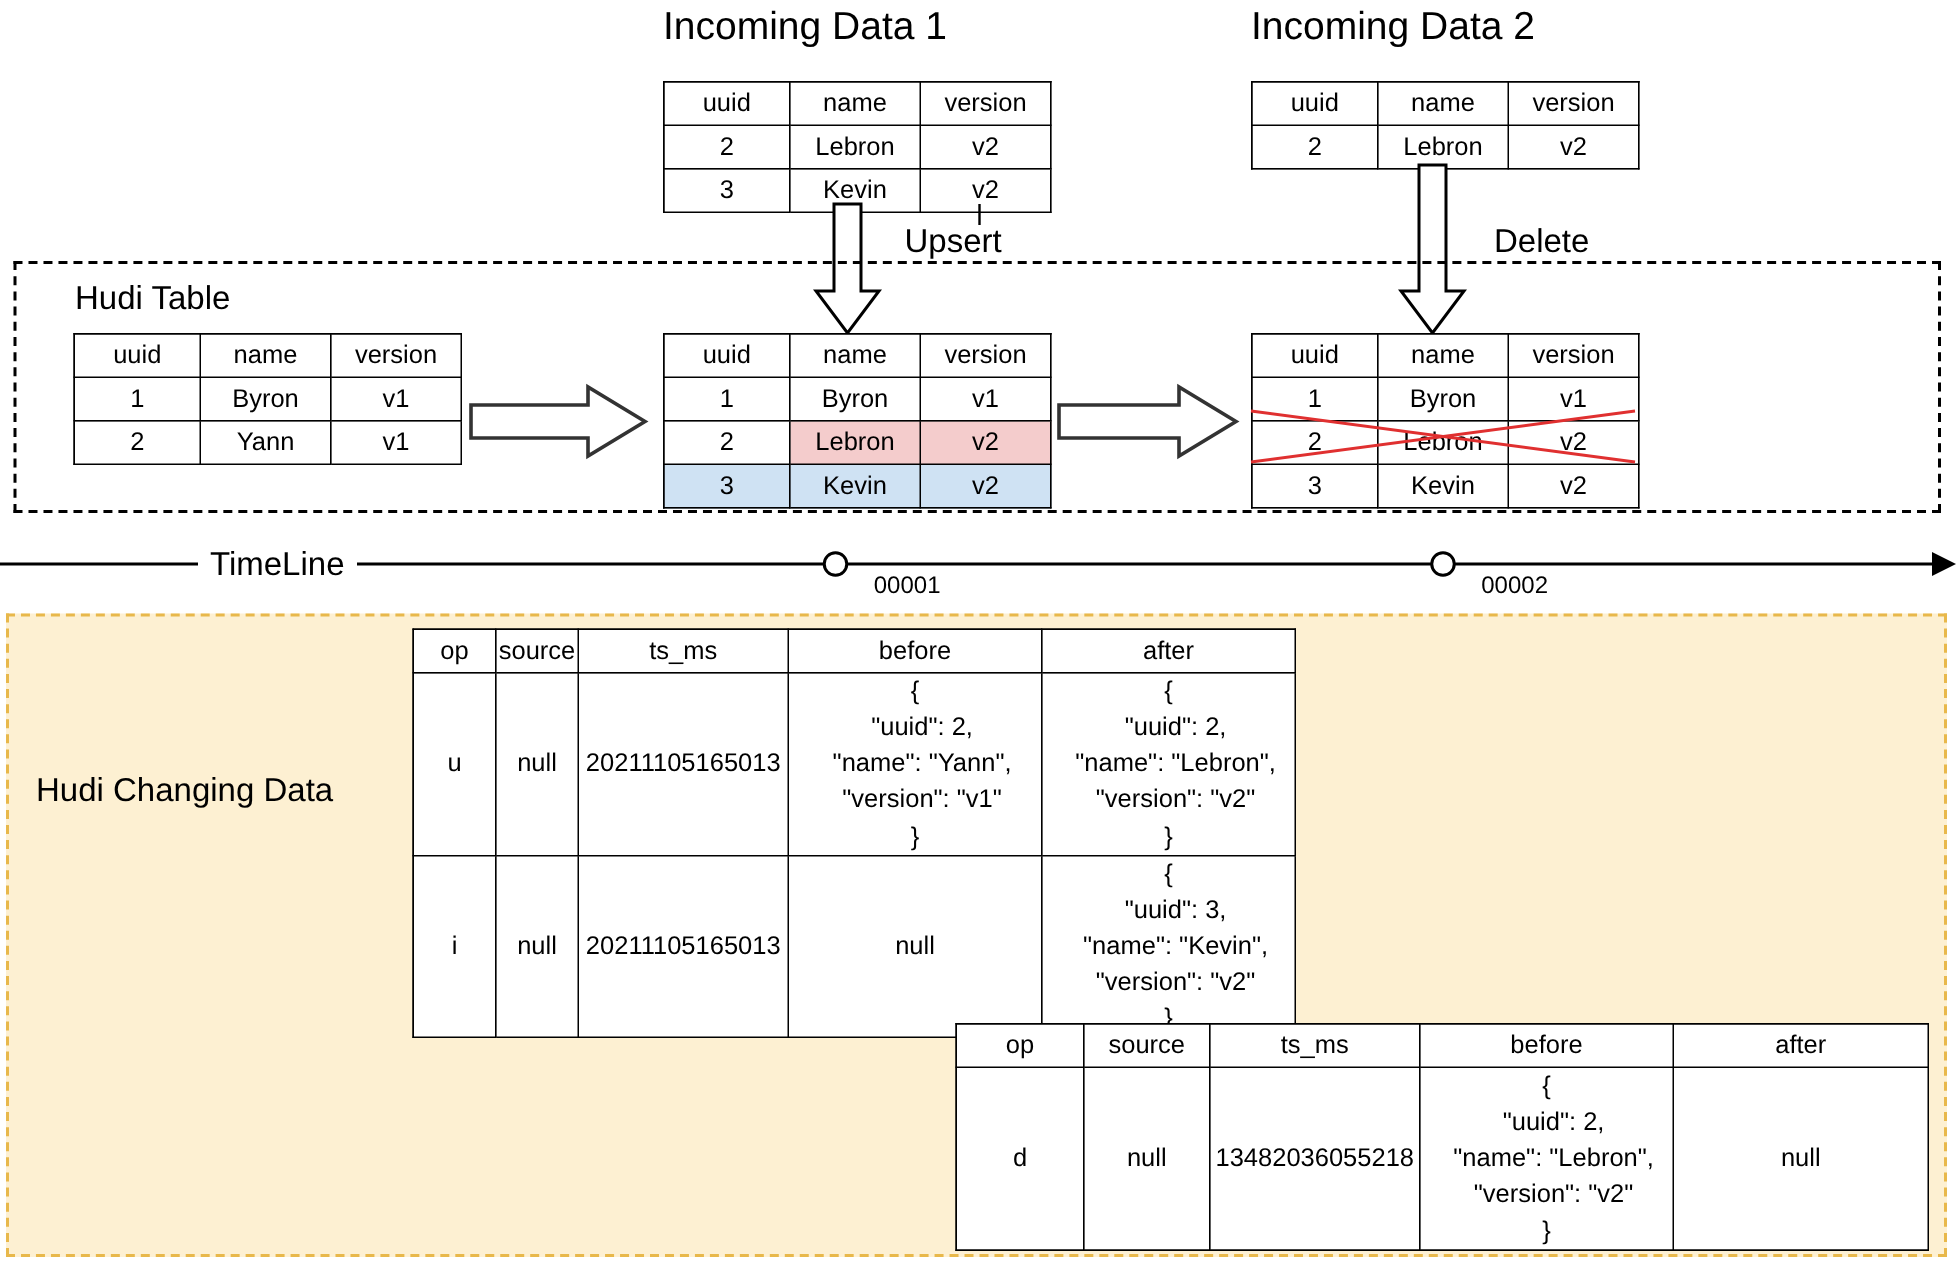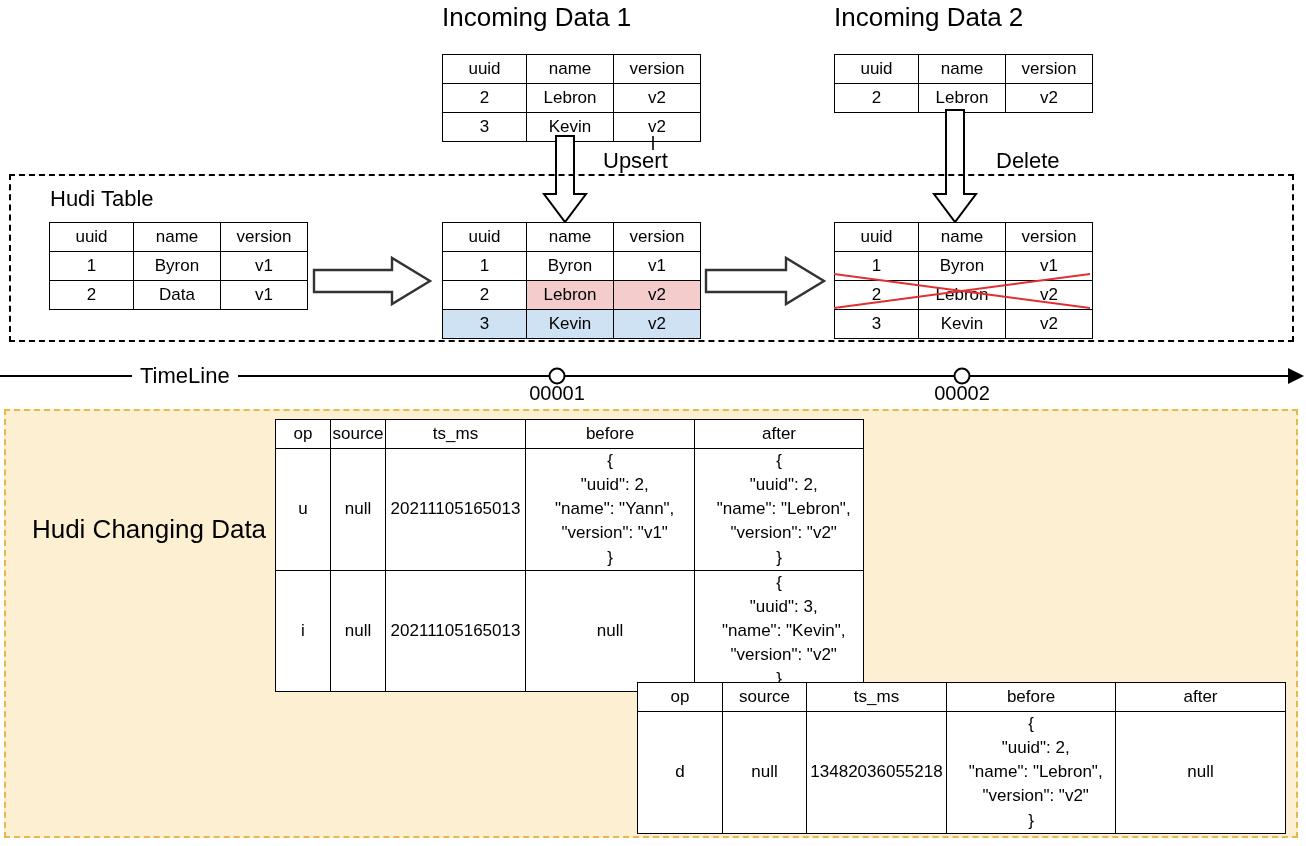--- a/index.html
+++ b/index.html
@@ -104,23 +104,23 @@
 
   
   .tl-label {
     font-size: 22px;
     background: #ffffff;
     padding: 0 8px;
     white-space: nowrap;
     line-height: 1;
   }
   .tl-tick {
-    font-size: 20px;
-    white-space: nowrap;
-    text-align: center;
+    font-size: 16px;
+    white-space: nowrap;
+    text-align: right;
     line-height: 1;
   }
   svg { display: block; overflow: visible; }
 </style>
 </head>
 <body>
 
 <div class="abs big-title" style="left:442px; top:4px; width:256px;">Incoming Data 1</div>
 <div class="abs big-title" style="left:834px; top:4px; width:256px;">Incoming Data 2</div>
 
@@ -198,21 +198,21 @@
       <td>name</td>
       <td>version</td>
     </tr>
     <tr>
       <td>1</td>
       <td>Byron</td>
       <td>v1</td>
     </tr>
     <tr>
       <td>2</td>
-      <td>Data</td>
+      <td>Yann</td>
       <td>v1</td>
     </tr>
   </tbody>
 </table>
 
 <svg class="abs" style="left:314px; top:258px;" width="120" height="46">
   <polygon points="0,12 78,12 78,0 116,23 78,46 78,34 0,34" fill="#ffffff" stroke="#333333" stroke-width="2.4"></polygon>
 </svg>
 
 <table class="abs dt t3" style="left:442px; top:222px;">
@@ -289,21 +289,21 @@
   <polygon points="1288,10 1304,18 1288,26" fill="#000000"></polygon>
   <circle cx="557" cy="18" r="7.5" fill="#ffffff" stroke="#000000" stroke-width="2"></circle>
   <circle cx="962" cy="18" r="7.5" fill="#ffffff" stroke="#000000" stroke-width="2"></circle>
 </svg>
 <div class="abs tl-label" style="left:132px; top:365px;">TimeLine</div>
 <div class="abs tl-tick" style="left:487px; top:383px; width:140px;">00001</div>
 <div class="abs tl-tick" style="left:892px; top:383px; width:140px;">00002</div>
 
 <div class="abs changing-box" style="left:4px; top:409px; width:1294px; height:429px;"></div>
 
-<div class="abs" style="left:24px; top:516px; width:250px; text-align:center; font-size:26px; line-height:1; white-space:nowrap;">Hudi Changing Data</div>
+<div class="abs" style="left:24px; top:516px; width:250px; font-size:22px; line-height:1; white-space:nowrap;">Hudi Changing Data</div>
 
 <table class="abs dt cd1" style="left:275px; top:419px;">
   <colgroup>
       <col class="c-op">
       <col class="c-src">
       <col class="c-ts">
       <col class="c-before">
       <col class="c-after">
     </colgroup>
   <tbody>

